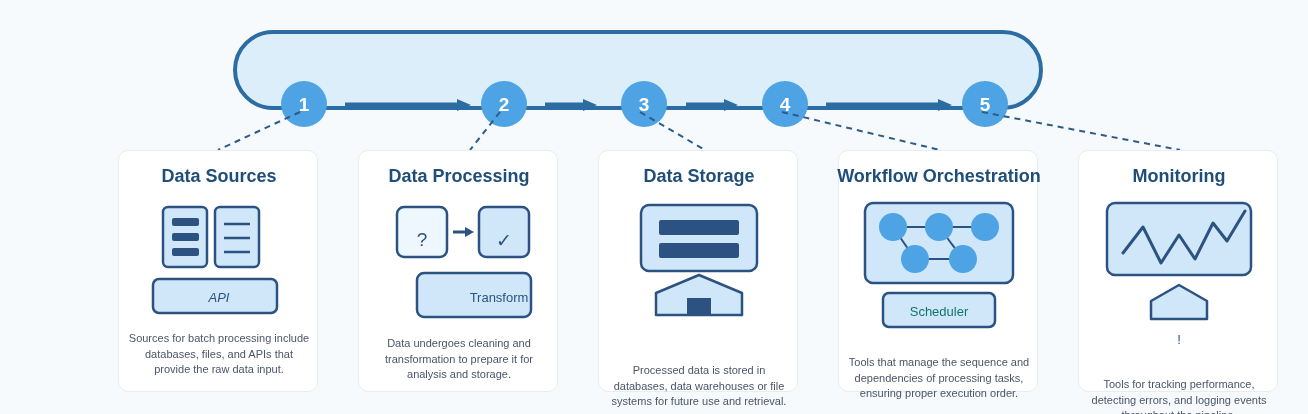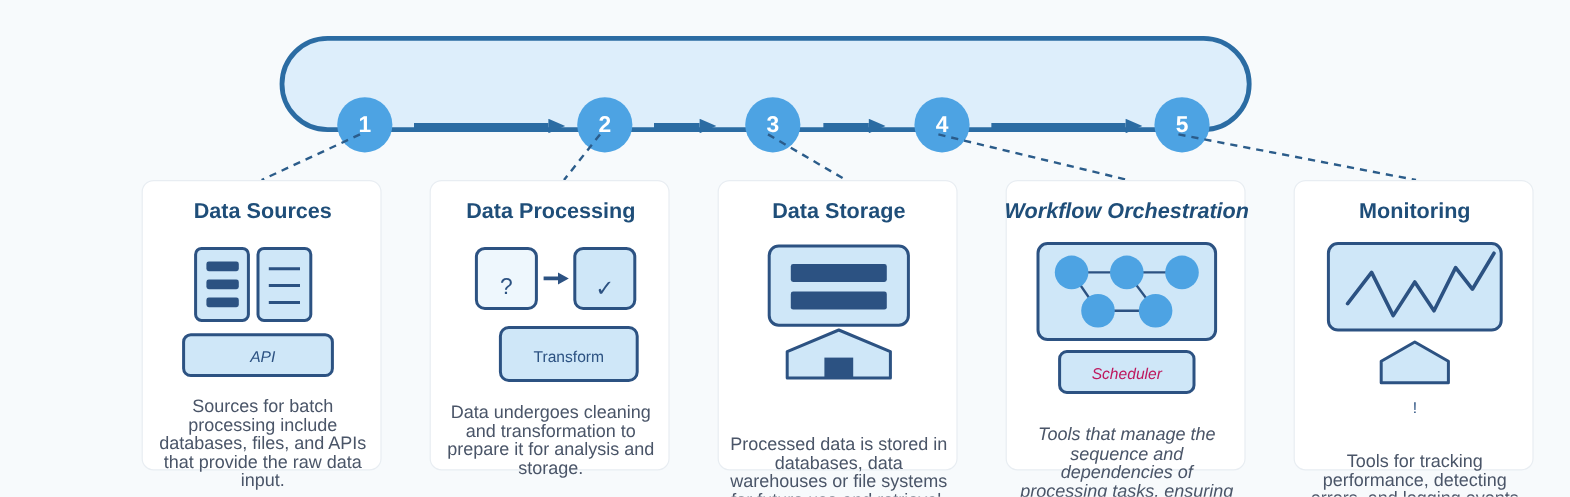--- a/index.html
+++ b/index.html
@@ -78,21 +78,21 @@
     font-size: 18px;
     font-weight: bold;
     color: #1f4e79;
     white-space: nowrap;
   }
   .card-desc {
     position: absolute;
     left: 8px;
     width: 184px;
     text-align: center;
-    font-size: 15px;
+    font-size: 11px;
     line-height: 15.5px;
     color: #4a5568;
   }
   .card-art {
     position: absolute;
     left: 0;
     top: 46px;
     width: 200px;
     height: 140px;
   }
@@ -188,21 +188,21 @@
     </g>
     <g>
       <rect x="120" y="10" width="50" height="50" rx="7" fill="#cfe7f8" stroke="#2c5282" stroke-width="2.5"></rect>
     </g>
     <g>
       <rect x="58" y="76" width="114" height="44" rx="7" fill="#cfe7f8" stroke="#2c5282" stroke-width="2.5"></rect>
     </g>
   </svg>
   <div style="position:absolute; left:38px; top:78px; width:50px; text-align:center; font-size:19px; color:#2c5282;">?</div>
   <div style="position:absolute; left:120px; top:78px; width:50px; text-align:center; font-size:19px; color:#2c5282;">✓</div>
-  <div style="position:absolute; left:58px; top:139px; width:114px; text-align:center; font-size:13px; color:#2c5282;">Transform</div>
+  <div style="position:absolute; left:58px; top:139px; width:114px; text-align:center; font-size:13px; color:#2c5282;padding-left:25px;">Transform</div>
 
   <div class="card-desc" style="top:185px;">Data undergoes cleaning and transformation to prepare it for analysis and storage.</div>
 </div>
 
 <div class="card" style="left:598px;">
   <div class="card-title">Data Storage</div>
 
   <svg class="card-art" viewBox="0 0 200 140">
     <g>
       <rect x="42" y="8" width="116" height="66" rx="8" fill="#cfe7f8" stroke="#2c5282" stroke-width="2.5"></rect>
@@ -211,21 +211,21 @@
     </g>
     <g>
       <path d="M57 118 V96 L100 78 L143 96 V118 Z" fill="#cfe7f8" stroke="#2c5282" stroke-width="2.5" stroke-linejoin="round"></path>
       <rect x="88" y="101" width="24" height="17" fill="#2c5282"></rect>
     </g>
   </svg>
 
   <div class="card-desc" style="top:180px;margin-top:32px;">Processed data is stored in databases, data warehouses or file systems for future use and retrieval.</div>
 </div>
 
-<div class="card" style="left:838px;font-style:italic;">
+<div class="card" style="left:838px;">
   <div class="card-title">Workflow Orchestration</div>
 
   <svg class="card-art" viewBox="0 0 200 140">
     <g>
       <rect x="26" y="6" width="148" height="80" rx="8" fill="#cfe7f8" stroke="#2c5282" stroke-width="2.5"></rect>
       <g stroke="#2c5282" stroke-width="2" fill="none">
         <line x1="54" y1="30" x2="100" y2="30"></line>
         <line x1="100" y1="30" x2="146" y2="30"></line>
         <line x1="54" y1="30" x2="76" y2="62"></line>
         <line x1="76" y1="62" x2="124" y2="62"></line>
@@ -234,21 +234,21 @@
       <circle cx="54" cy="30" r="14" fill="#4da3e3"></circle>
       <circle cx="100" cy="30" r="14" fill="#4da3e3"></circle>
       <circle cx="146" cy="30" r="14" fill="#4da3e3"></circle>
       <circle cx="76" cy="62" r="14" fill="#4da3e3"></circle>
       <circle cx="124" cy="62" r="14" fill="#4da3e3"></circle>
     </g>
     <g>
       <rect x="44" y="96" width="112" height="34" rx="6" fill="#cfe7f8" stroke="#2c5282" stroke-width="2.5"></rect>
     </g>
   </svg>
-  <div style="position:absolute; left:44px; top:153px; width:112px; text-align:center; font-size:13px; color:#be185d;">Scheduler</div>
+  <div style="position:absolute; left:44px; top:153px; width:112px; text-align:center; font-size:13px; color:#0f766e;">Scheduler</div>
 
   <div class="card-desc" style="top:204px;">Tools that manage the sequence and dependencies of processing tasks, ensuring proper execution order.</div>
 </div>
 
 <div class="card" style="left:1078px;">
   <div class="card-title">Monitoring</div>
 
   <svg class="card-art" viewBox="0 0 200 140">
     <g>
       <rect x="28" y="6" width="144" height="72" rx="8" fill="#cfe7f8" stroke="#2c5282" stroke-width="2.5"></rect>

